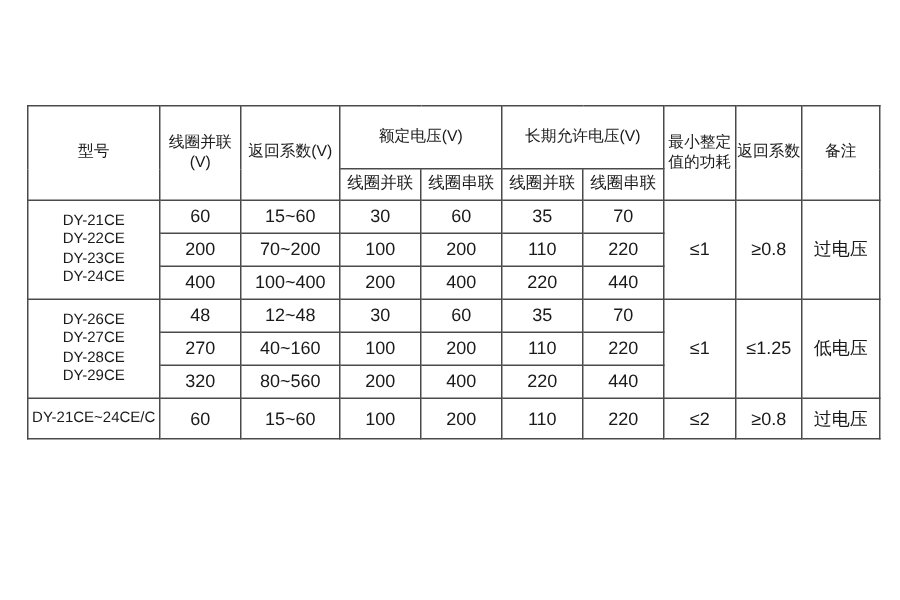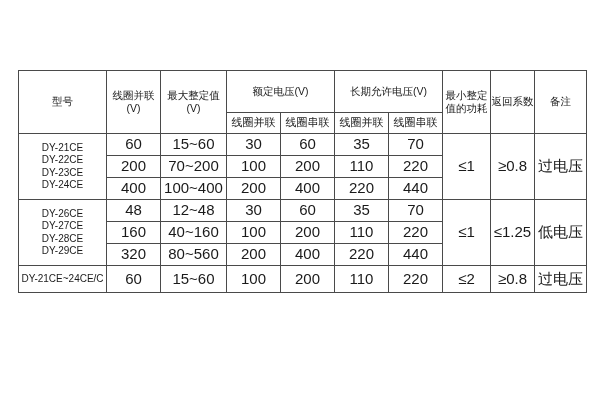--- a/index.html
+++ b/index.html
@@ -47,21 +47,21 @@
     font-size: 11px;
   }
   .model-cell {
     text-align: center;
     font-size: 10px;
     padding: 4px 2px;
     line-height: 1.5;
   }
   .data-cell {
     height: 21px;
-    font-size: 15px;
+    font-size: 12px;
   }
   .single-row td {
     height: 26px;
   }
   .col-model { width: 88px; }
   .col-max   { width: 54px; }
   .col-range { width: 66px; }
   .col-v     { width: 54px; }
   .col-min   { width: 48px; }
   .col-ret   { width: 44px; }
@@ -82,21 +82,21 @@
       <col class="col-v">
       <col class="col-v">
       <col class="col-min">
       <col class="col-ret">
       <col class="col-note">
     </colgroup>
     <thead>
       <tr>
         <th class="hdr-cell hdr-tall" rowspan="2">型号</th>
         <th class="hdr-cell hdr-tall" rowspan="2">线圈并联(V)</th>
-        <th class="hdr-cell hdr-tall" rowspan="2">最大整定值(V)</th>
+        <th class="hdr-cell hdr-tall" rowspan="2">返回系数(V)</th>
         <th class="hdr-cell" colspan="2">额定电压(V)</th>
         <th class="hdr-cell" colspan="2">长期允许电压(V)</th>
         <th class="hdr-cell hdr-tall" rowspan="2">最小整定值的功耗</th>
         <th class="hdr-cell hdr-tall" rowspan="2">返回系数</th>
         <th class="hdr-cell hdr-tall" rowspan="2">备注</th>
       </tr>
       <tr>
         <th class="sub-h">线圈并联</th>
         <th class="sub-h">线圈串联</th>
         <th class="sub-h">线圈并联</th>
@@ -150,21 +150,21 @@
         <td class="data-cell">12~48</td>
         <td class="data-cell">30</td>
         <td class="data-cell">60</td>
         <td class="data-cell">35</td>
         <td class="data-cell">70</td>
         <td class="data-cell" rowspan="3">≤1</td>
         <td class="data-cell" rowspan="3">≤1.25</td>
         <td class="data-cell" rowspan="3">低电压</td>
       </tr>
       <tr>
-        <td class="data-cell">160</td>
+        <td class="data-cell">270</td>
         <td class="data-cell">40~160</td>
         <td class="data-cell">100</td>
         <td class="data-cell">200</td>
         <td class="data-cell">110</td>
         <td class="data-cell">220</td>
       </tr>
       <tr>
         <td class="data-cell">320</td>
         <td class="data-cell">80~560</td>
         <td class="data-cell">200</td>

